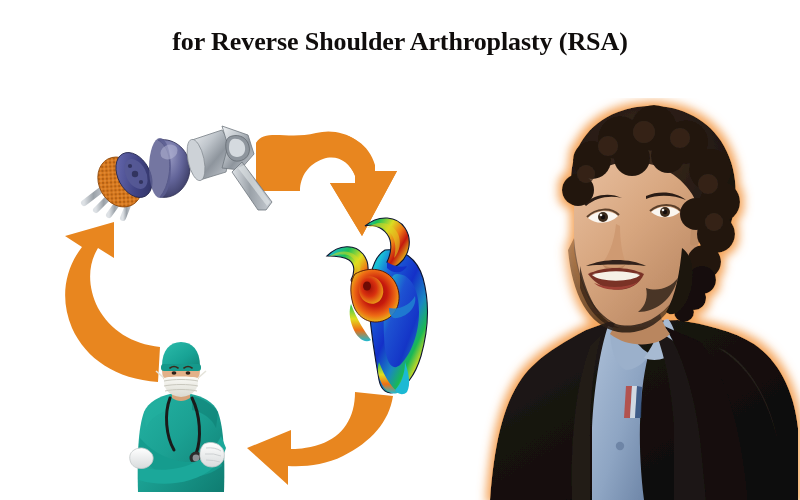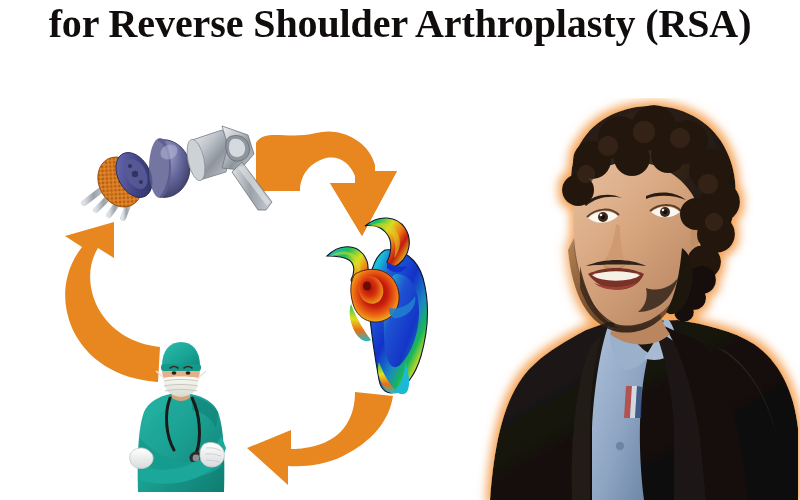--- a/index.html
+++ b/index.html
@@ -13,21 +13,21 @@
 
   
   .title-block{
     position:absolute;left:0;top:6px;width:800px;text-align:center;
     font-family:"Liberation Serif", serif;
     font-weight:bold;color:#100d0c;
     font-size:30px;line-height:35px;letter-spacing:-0.1px;
     -webkit-font-smoothing:antialiased;
   }
   .title-line{display:block;white-space:nowrap;}
-  .title-line.l2{font-size:40px;}
+  .title-line.l2{font-size:26px;margin-top:18px;}
 
   
   .cycle{position:absolute;left:0;top:95px;width:500px;height:405px;}
 
   
   .arrow{position:absolute;}
   .arrow svg{display:block;overflow:visible;}
 
   .arrow-top{left:252px;top:131px;width:150px;height:110px;}
   .arrow-bottom{left:243px;top:392px;width:155px;height:100px;}

